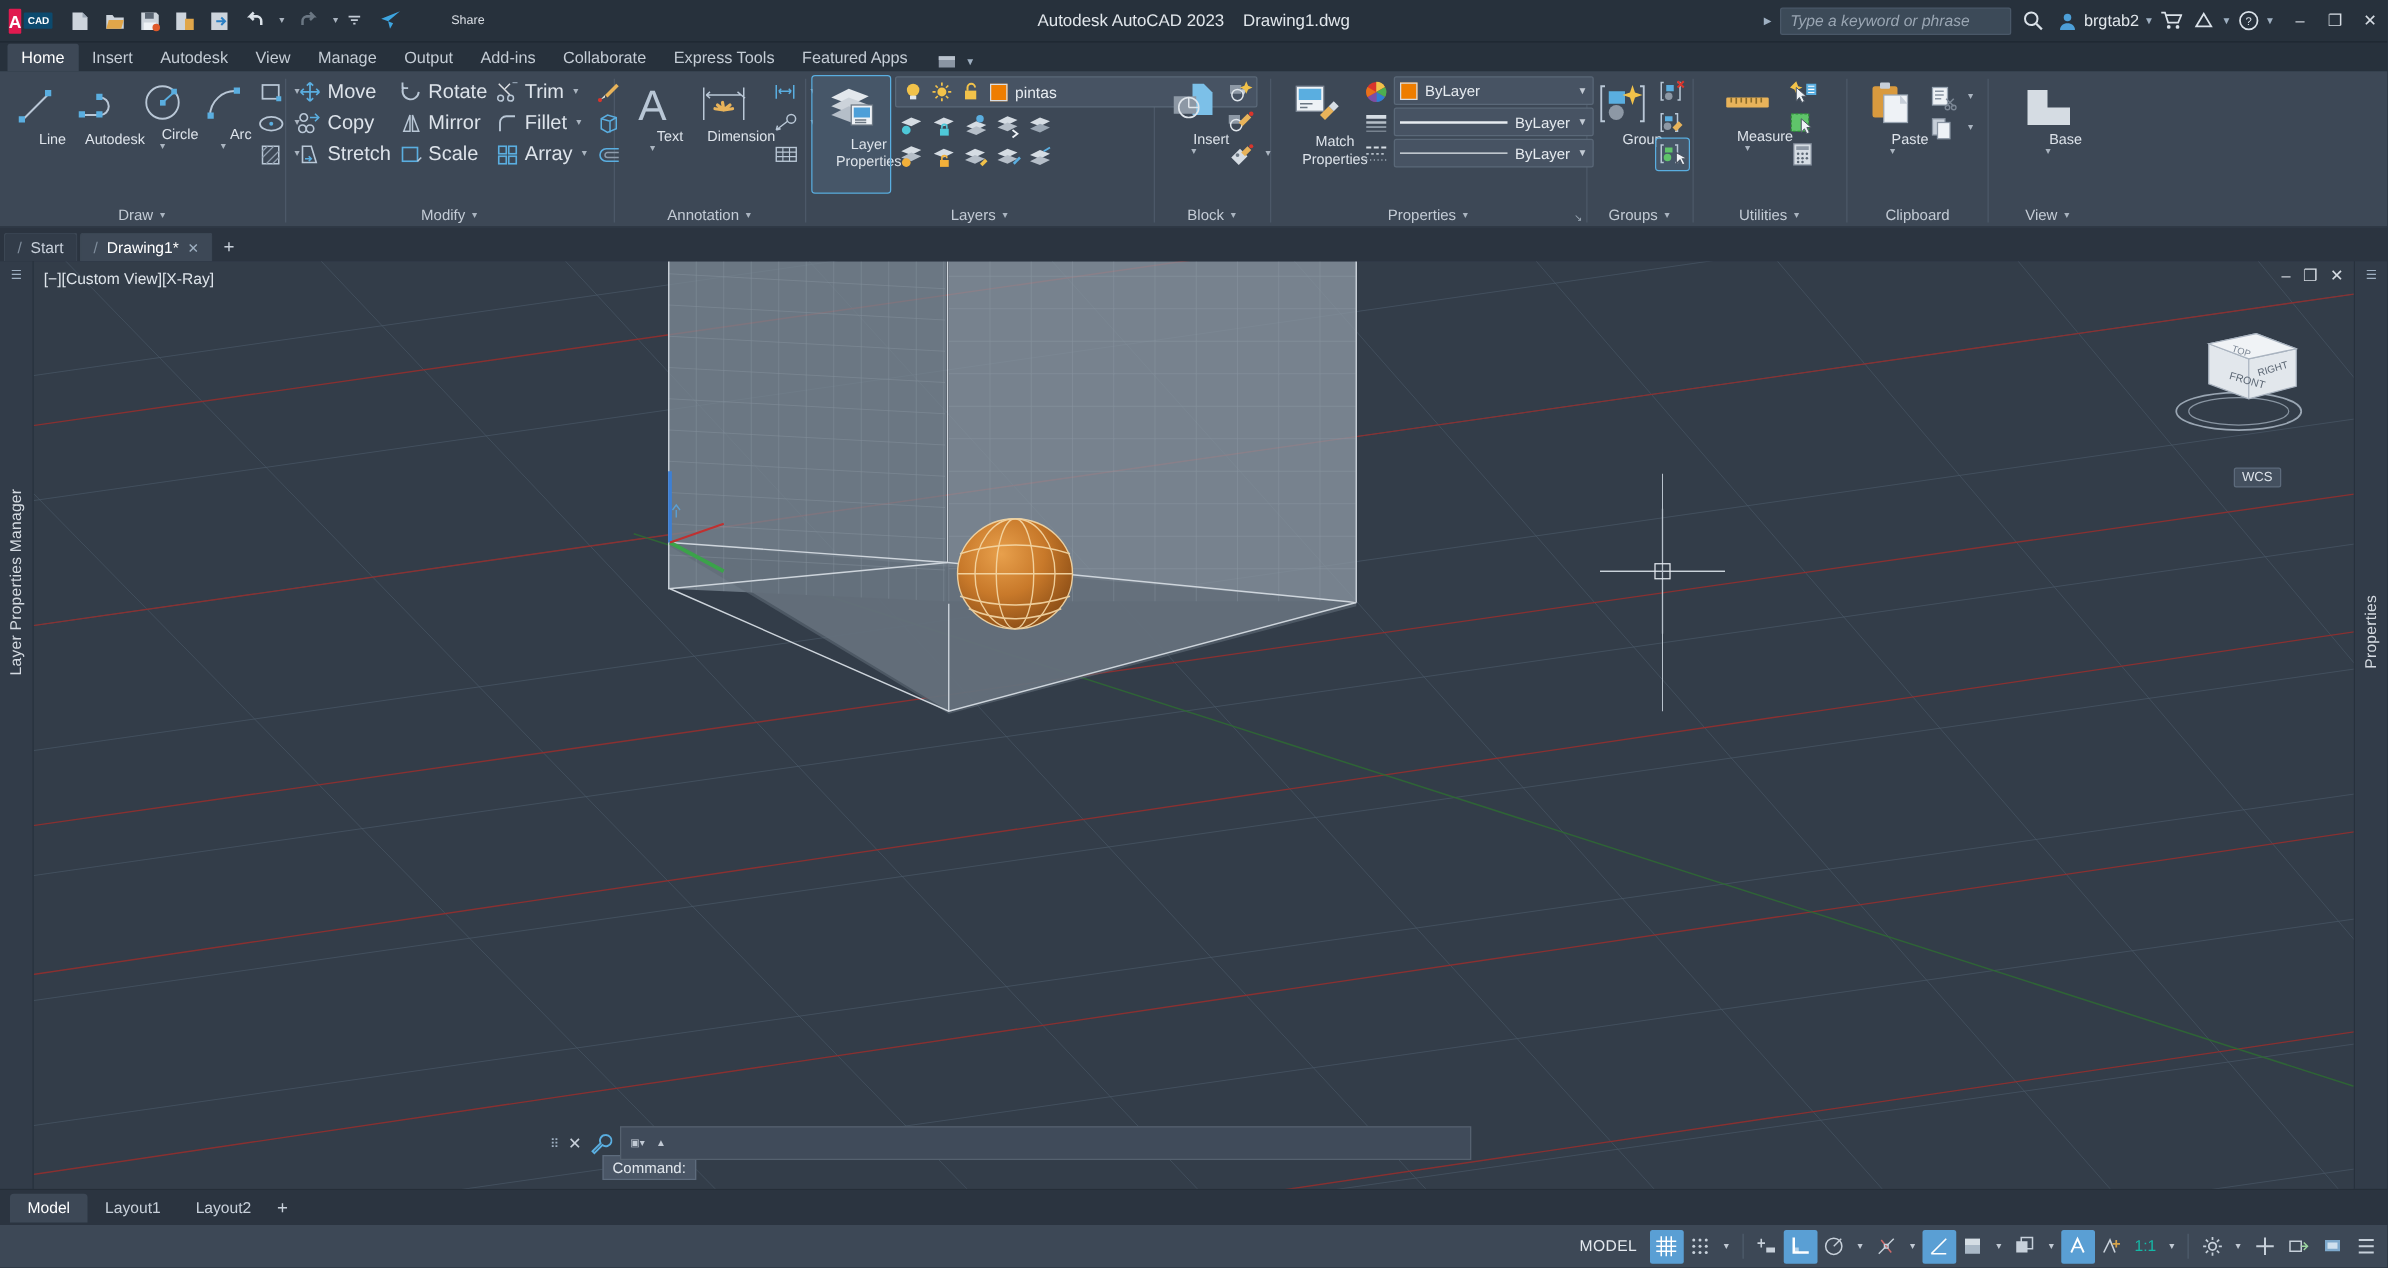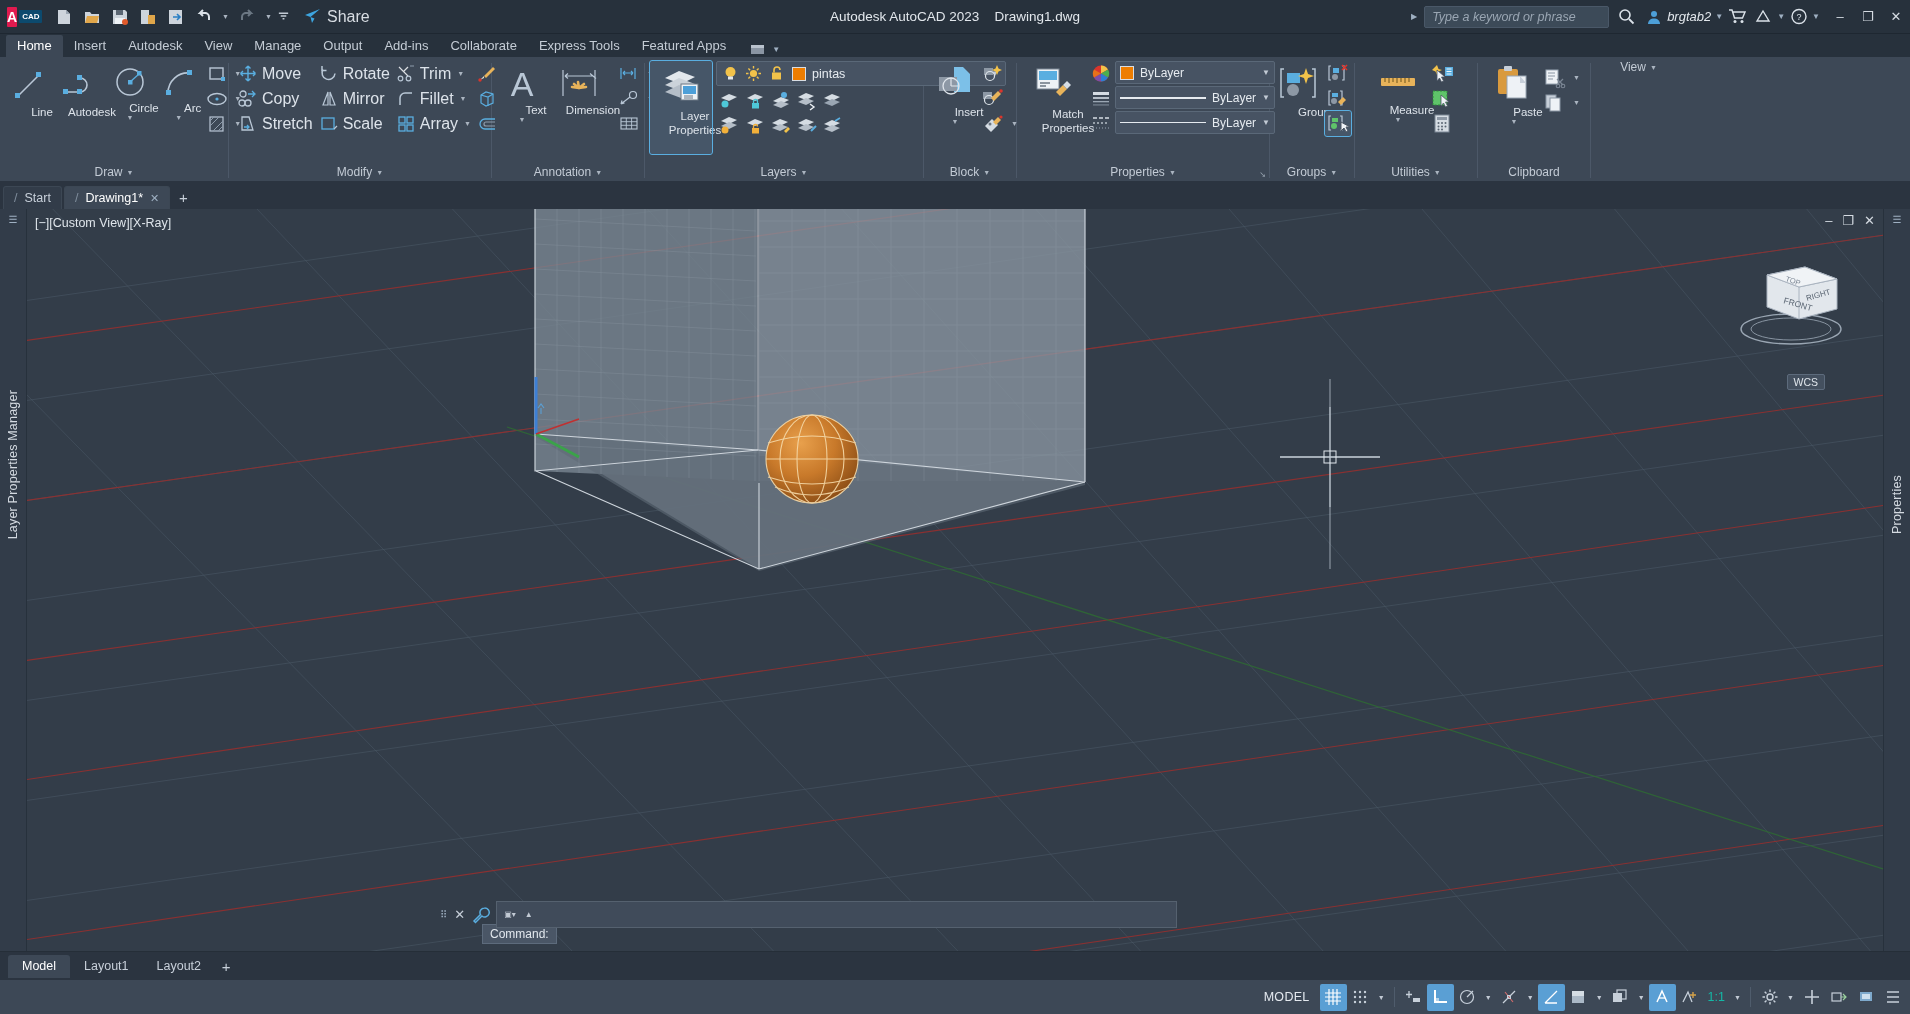--- a/index.html
+++ b/index.html
@@ -21,35 +21,35 @@
   .acad-logo{
     width:34px;height:22px;margin-left:7px;display:flex;align-items:center;
   }
   .acad-a{ width:20px;height:20px;background:#e01a4f;color:#fff;font-weight:bold;
     font-size:14px;display:flex;align-items:center;justify-content:center;border-radius:1px;}
   .acad-cad{ background:#0c4a6e;color:#fff;font-size:8px;font-weight:bold;padding:2px 3px;margin-left:2px;border-radius:1px;}
   .qat{ display:flex; align-items:center; gap:2px; margin-left:10px;}
   .qat-btn{ width:26px;height:26px;display:flex;align-items:center;justify-content:center;cursor:pointer;border-radius:2px;}
   .qat-arrow{ width:13px;height:26px;display:flex;align-items:center;justify-content:center;font-size:7px;color:#aab4c0;cursor:pointer;}
   .share{ display:flex;align-items:center;gap:6px;margin-left:6px;cursor:pointer;padding:3px 6px;border-radius:2px;}
-  .share-label{ color:#d8dde3; font-size:16px;}
+  .share-label{ color:#d8dde3; font-size:10px;margin-left:34px;}
   .title-center{
     position:absolute;left:0;right:0;text-align:center;font-size:13.5px;color:#e2e7ec;pointer-events:none;
   }
   .title-right{ margin-left:auto; display:flex; align-items:center; height:34px; }
   .search-wrap{ display:flex;align-items:center;gap:4px;}
   .search-caret{ font-size:8px;color:#9fb0c2;cursor:pointer;padding:0 3px;}
   .search-box{
     width:185px;height:22px;background:#3c4a58;border:1px solid #4a5868;border-radius:2px;
     color:#9aa6b3;font-style:italic;font-size:12.5px;padding:0 7px;outline:none;
   }
   .search-box::placeholder{ color:#9aa6b3; font-style:italic;}
   .ticon{ width:27px;height:27px;display:flex;align-items:center;justify-content:center;cursor:pointer;border-radius:2px;}
   .user{ display:flex;align-items:center;gap:5px;margin-left:2px;cursor:pointer;padding:2px 4px;border-radius:2px;}
-  .user-name{ font-size:13px;color:#e2e7ec;font-style:italic;}
+  .user-name{ font-size:13px;color:#e2e7ec;}
   .caret-sm{ font-size:8px;color:#9fb0c2;}
   .wbtns{ display:flex;align-items:center;margin-left:6px;}
   .wbtn{ width:28px;height:30px;display:flex;align-items:center;justify-content:center;cursor:pointer;color:#d5dbe2;font-size:13px;}
 
   
   .ribbon-tabs{
     height:23px;background:#27313c;display:flex;align-items:flex-end;padding-left:6px;flex:0 0 23px;
   }
   .rtab{
     padding:2px 11px 3px;font-size:13px;color:#c4ccd5;cursor:pointer;border-radius:2px 2px 0 0;line-height:17px;
@@ -938,20 +938,29 @@
           </div>
         </div>
       </div>
       <div class="panel-title">
         <span>Clipboard</span>
       </div>
     </div>
     <div class="panel-div"></div>
 
     <div class="panel" style="width:95px">
+      <div class="panel-body" style="justify-content:center;padding-top:8px">
+        <div class="big-btn" style="width:56px">
+          <svg width="46" height="36" viewBox="0 0 46 36">
+              <path d="M6 4h16v14h18v14H6z" fill="#d5dce3"></path>
+            </svg>
+          <span class="lbl">Base</span>
+          <span class="pcaret">▼</span>
+        </div>
+      </div>
       <div class="panel-title">
         <span>View</span>
         <span class="pcaret">▼</span>
       </div>
     </div>
   </div>
 
   <div class="doctabs">
     <div class="dtab">
       <span class="slash">/</span>

